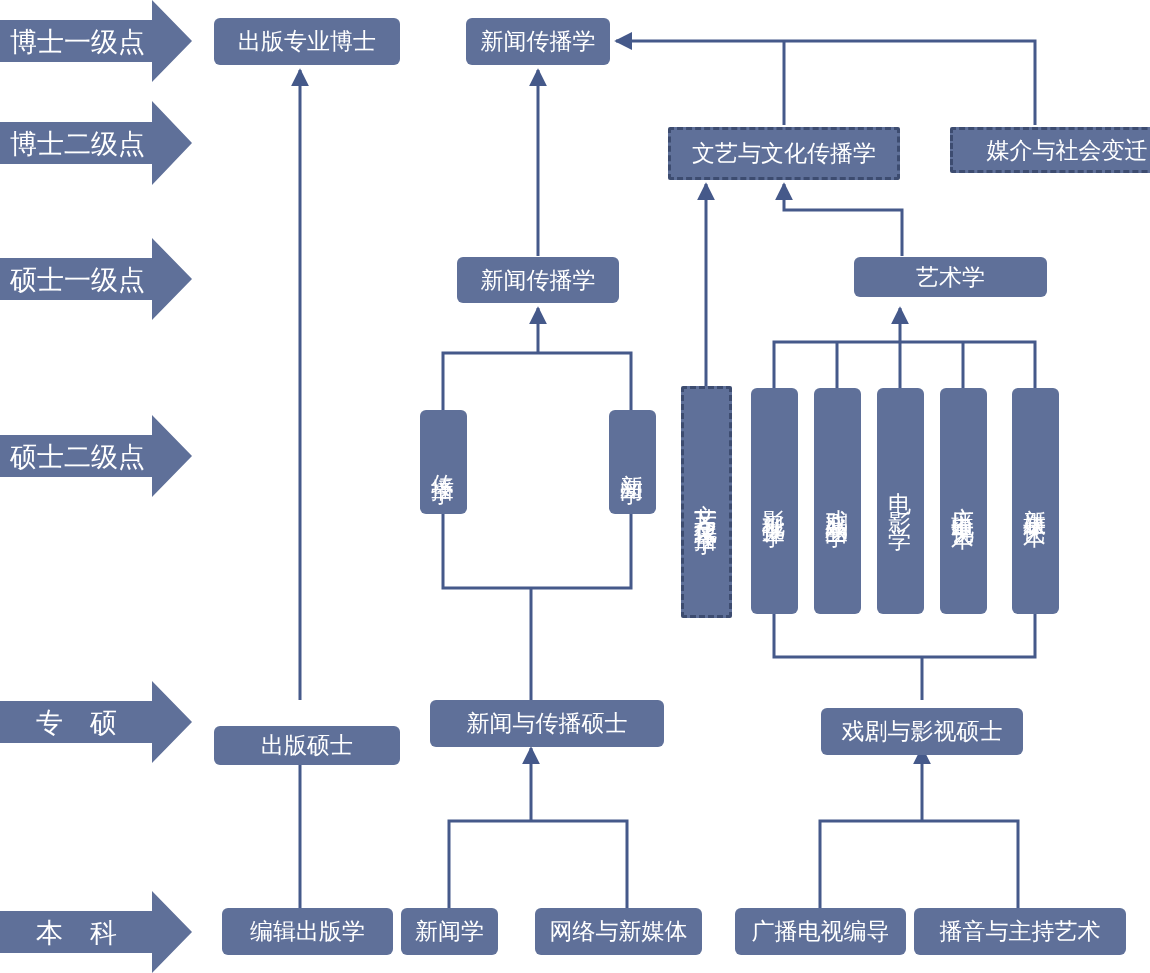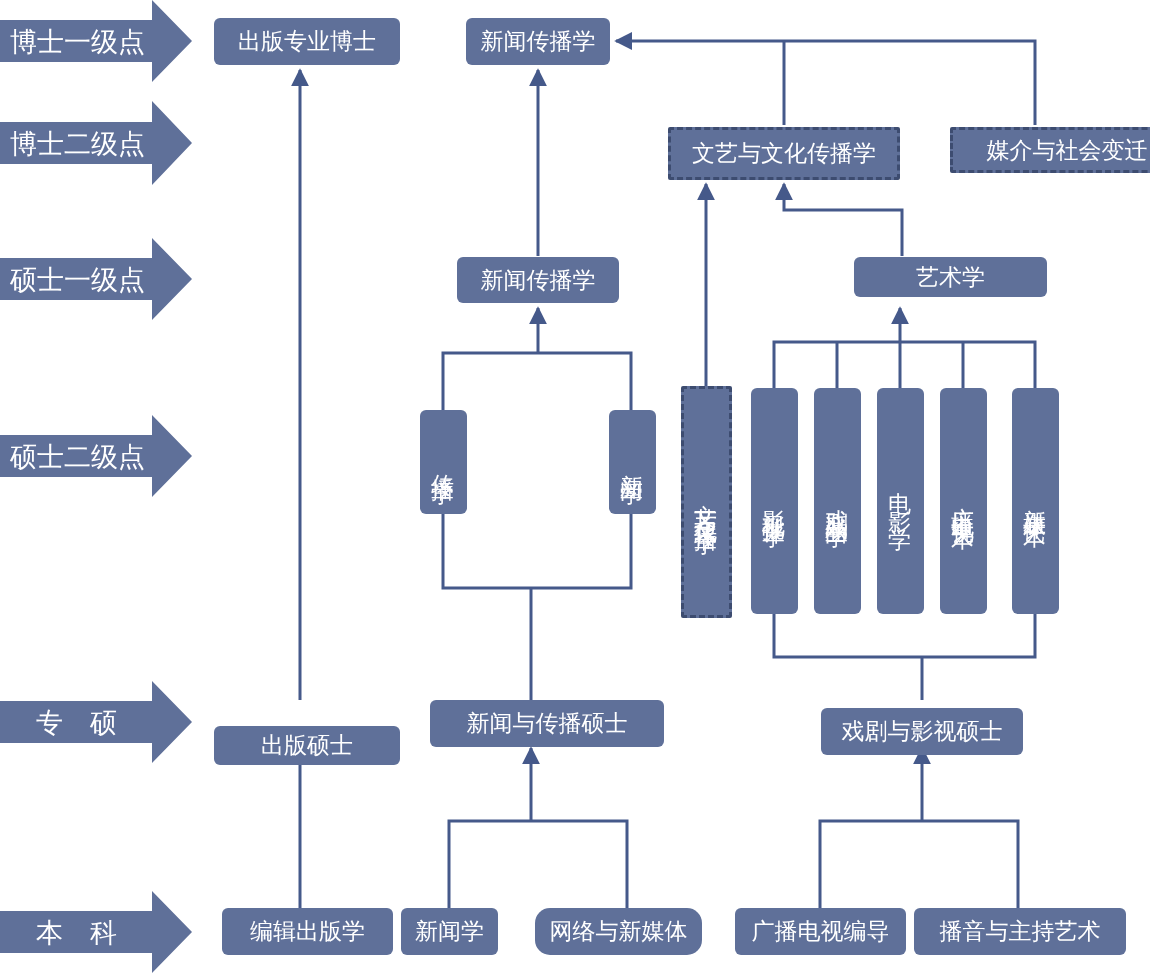--- a/index.html
+++ b/index.html
@@ -102,15 +102,15 @@
 <div class="node vert spread" style="left:877px;top:388px;width:47px;height:226px;">电影学</div>
 <div class="node vert" style="left:940px;top:388px;width:47px;height:226px;">广播电视艺术</div>
 <div class="node vert" style="left:1012px;top:388px;width:47px;height:226px;">新媒体艺术</div>
 
 <div class="node" style="left:214px;top:700px;width:186px;height:39px;margin-top:26px;">出版硕士</div>
 <div class="node" style="left:430px;top:700px;width:234px;height:47px;">新闻与传播硕士</div>
 <div class="node" style="left:821px;top:708px;width:202px;height:47px;">戏剧与影视硕士</div>
 
 <div class="node" style="left:222px;top:908px;width:171px;height:47px;">编辑出版学</div>
 <div class="node" style="left:401px;top:908px;width:97px;height:47px;">新闻学</div>
-<div class="node" style="left:535px;top:908px;width:167px;height:47px;border-radius:15px;">网络与新媒体</div>
+<div class="node" style="left:535px;top:908px;width:167px;height:47px;">网络与新媒体</div>
 <div class="node" style="left:735px;top:908px;width:171px;height:47px;font-family:Liberation Mono, monospace;">广播电视编导</div>
 <div class="node" style="left:914px;top:908px;width:212px;height:47px;">播音与主持艺术</div>
 
 </body></html>

